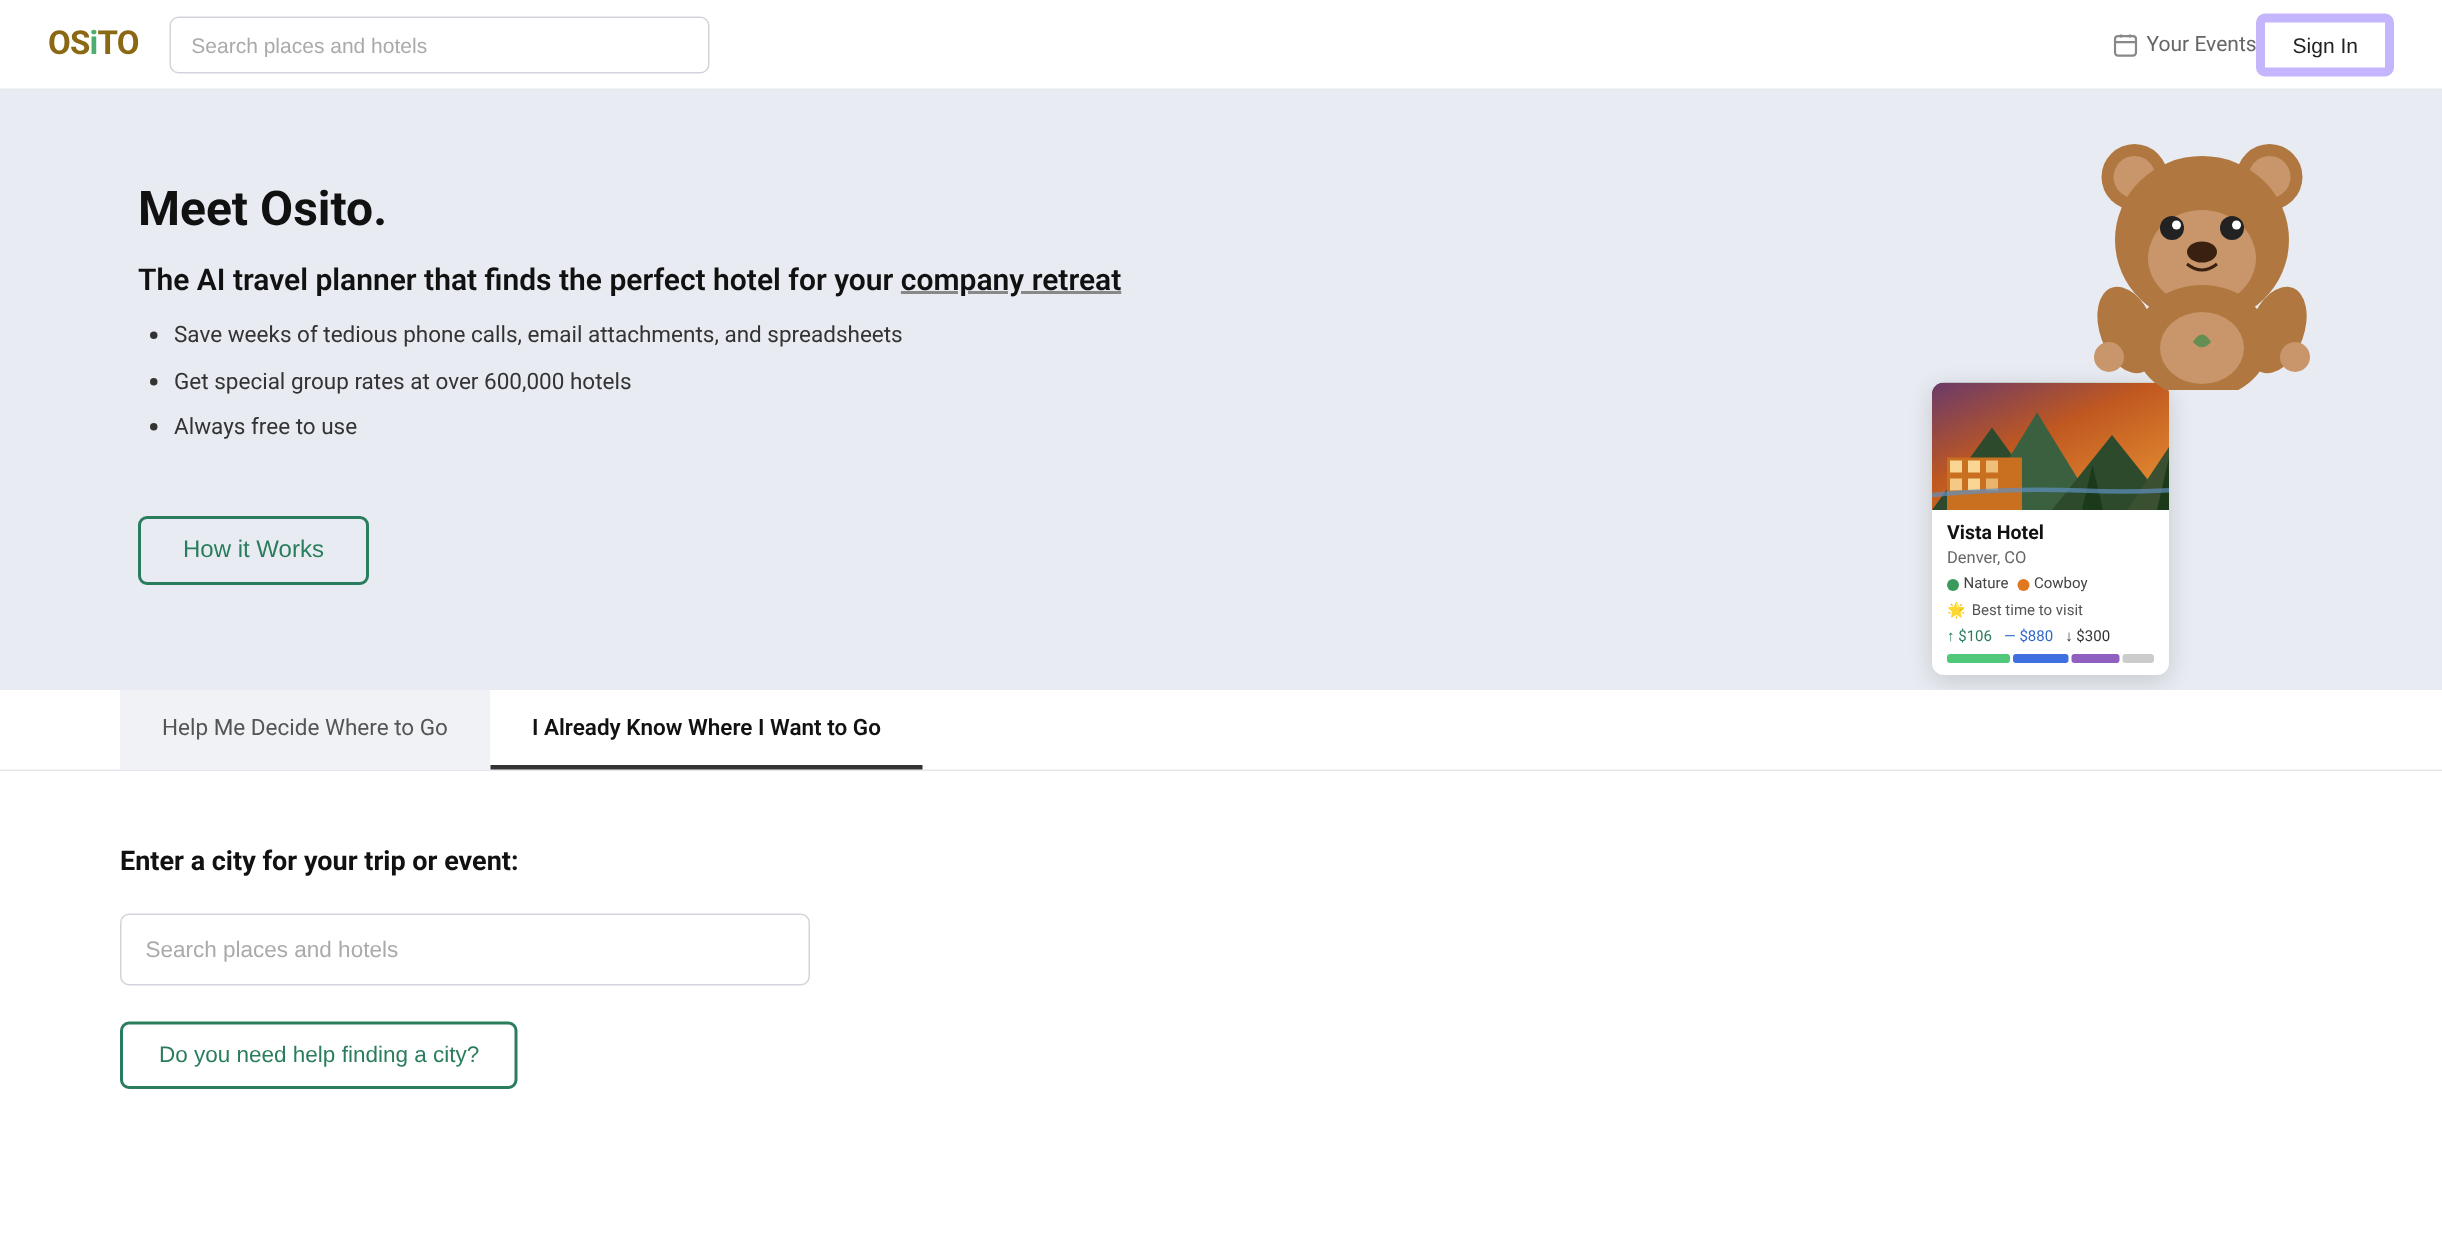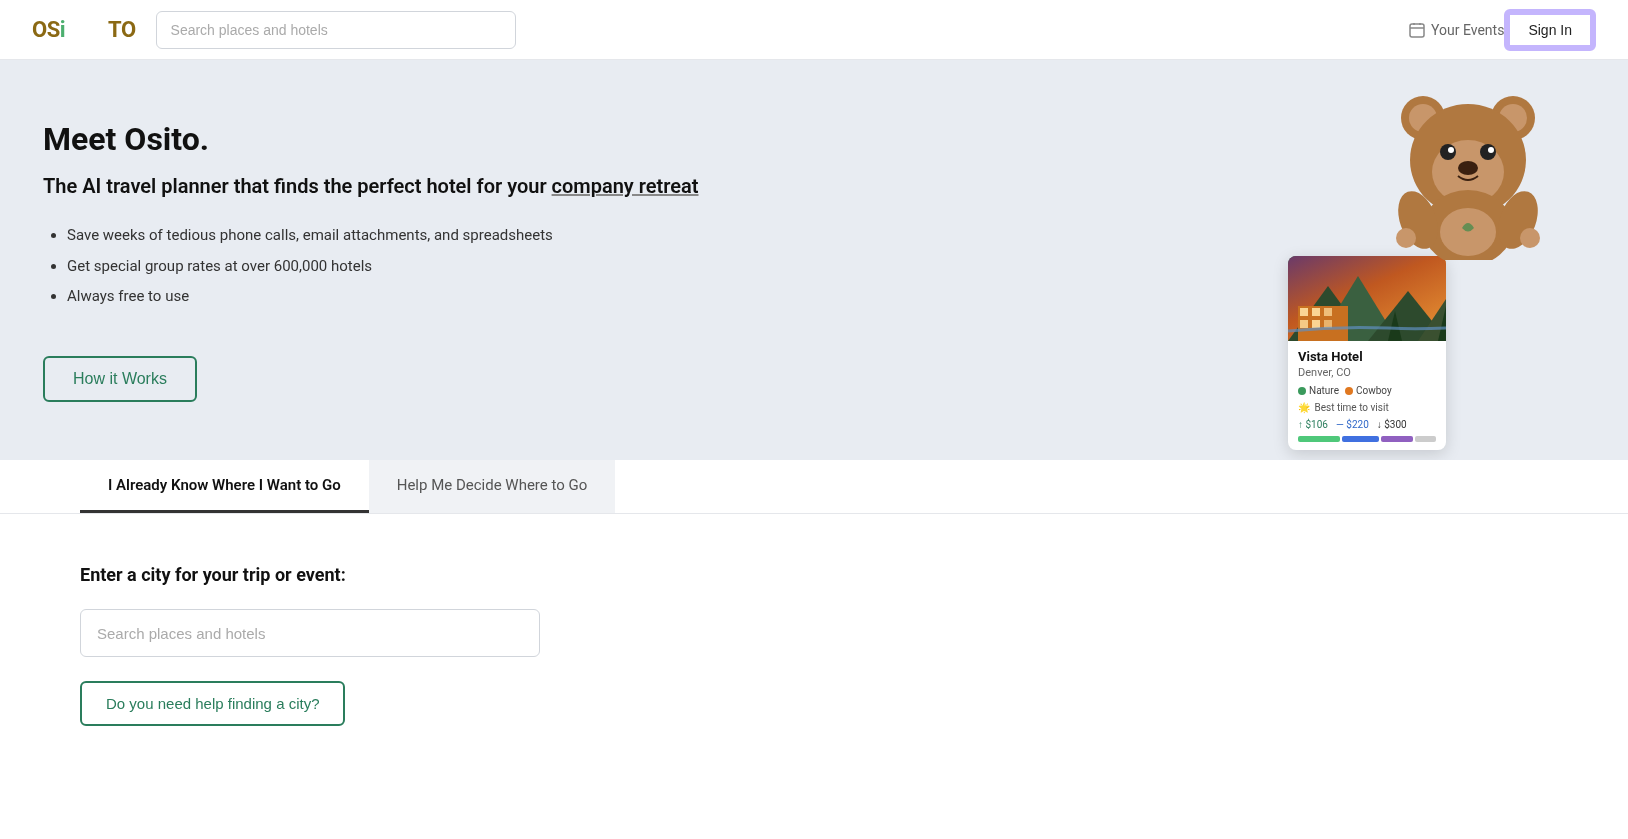--- a/index.html
+++ b/index.html
@@ -40,21 +40,20 @@
     }
 
     .logo span.os {
       color: #8B6914;
     }
     .logo span.i-letter {
       color: #4CAF6F;
     }
     .logo span.to {
       color: #8B6914;
-      margin-left: 43px;
     }
 
     .header-search {
       flex: 0 0 360px;
       height: 38px;
       border: 1px solid #d1d5db;
       border-radius: 6px;
       padding: 0 14px;
       font-size: 14px;
       color: #555;
@@ -94,42 +93,42 @@
       padding: 7px 18px;
       font-size: 14px;
       cursor: pointer;
       color: #222;
       font-weight: 500;
     }
 
     
     .hero {
       background: #e8ecf2;
-      padding: 60px 80px 0 43px;
+      padding: 60px 80px 0 92px;
       position: relative;
       min-height: 400px;
       overflow: hidden;
     }
 
     .hero-content {
       max-width: 720px;
     }
 
     .hero-title {
       font-size: 32px;
       font-weight: 700;
       color: #111;
       margin-bottom: 14px;
     }
 
     .hero-subtitle {
       font-size: 20px;
       font-weight: 600;
       color: #111;
-      margin-bottom: 24px;
+      margin-bottom: 12px;
       line-height: 1.4;
     }
 
     .hero-subtitle .underline {
       text-decoration: underline;
       text-decoration-color: #888;
     }
 
     .hero-bullets {
       list-style: disc;
@@ -486,39 +485,39 @@
               <span class="tag-dot-orange"></span>
               <span>Cowboy</span>
             </span>
           </div>
           <div class="hotel-best-time">
             <span>🌟</span>
             <span>Best time to visit</span>
           </div>
           <div class="hotel-prices">
             <span class="price-green">↑ <span>$106</span></span>
-            <span class="price-blue">— <span>$220</span></span>
+            <span class="price-blue">— <span>$880</span></span>
             <span class="price-dark">↓ <span>$300</span></span>
           </div>
           <div class="hotel-price-bars">
             <div class="price-bar-green"></div>
             <div class="price-bar-blue"></div>
             <div class="price-bar-purple"></div>
             <div class="price-bar-gray"></div>
           </div>
         </div>
       </div>
     </div>
   </div>
 </section>
 
 <div class="tabs-section">
   <div class="tabs-container">
+    <div class="tab">Help Me Decide Where to Go</div>
     <div class="tab active">I Already Know Where I Want to Go</div>
-    <div class="tab">Help Me Decide Where to Go</div>
   </div>
 </div>
 
 <div class="main-content">
   <div class="section-label">Enter a city for your trip or event:</div>
   <input class="city-search-input" type="text" placeholder="Search places and hotels" style="">
   <button class="help-btn">Do you need help finding a city?</button>
 </div>
 
 </body></html>

